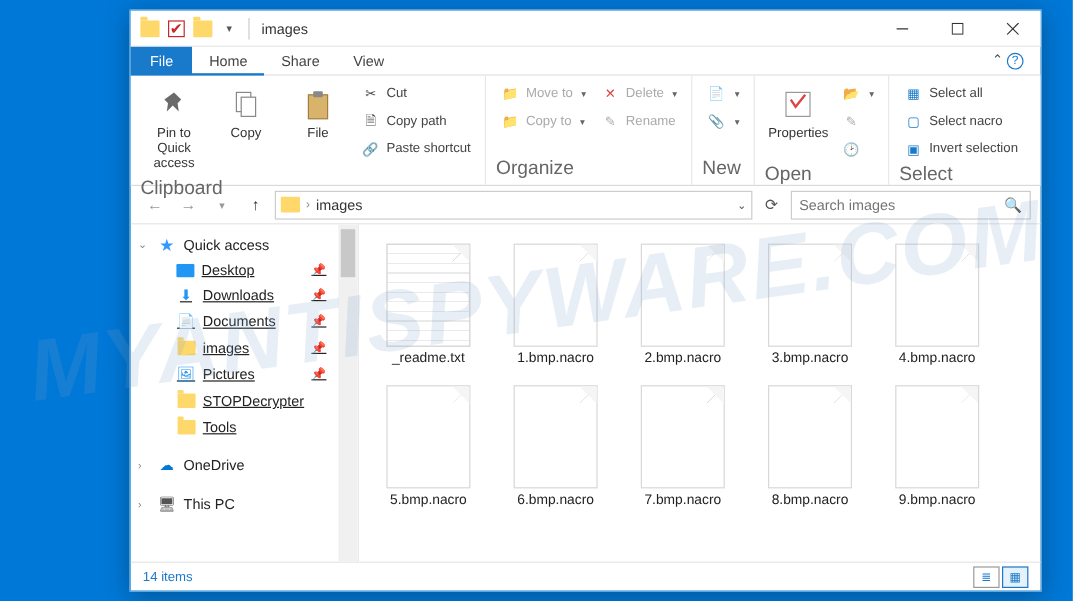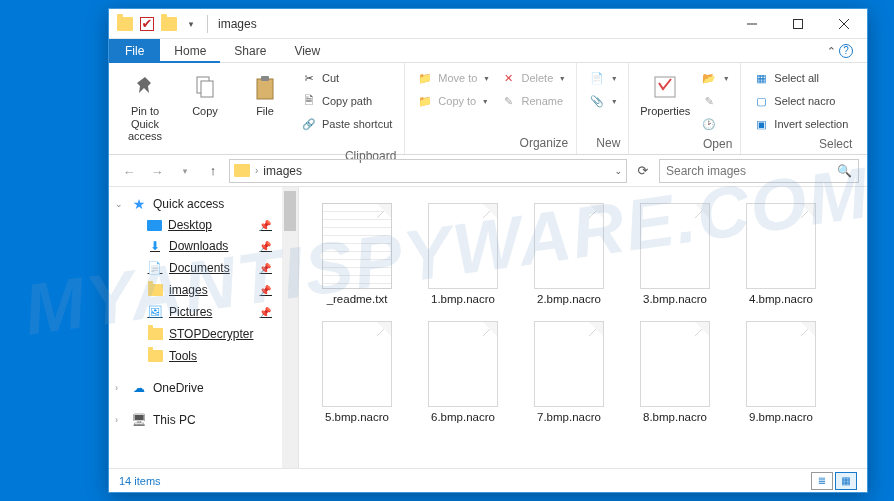--- a/index.html
+++ b/index.html
@@ -40,21 +40,21 @@
     .rtab.active { border-bottom: 2px solid #1979ca; height: 24px; }
     .ribbon-collapse { margin-left: auto; padding: 0 8px; color: #555; font-size: 11px; }
     .help-icon { color: #1979ca; border: 1px solid #1979ca; border-radius: 50%; width: 14px; height: 14px; display: inline-flex; align-items: center; justify-content: center; font-size: 10px; margin-right: 6px; }
     
     .ribbon {
       height: 92px; background: #fff; border-bottom: 1px solid #dadada;
       display: flex;
     }
     .rgroup { border-right: 1px solid #e8e8e8; padding: 4px 8px 2px; display: flex; flex-direction: column; }
     .rgroup-body { flex: 1; display: flex; align-items: flex-start; gap: 4px; }
-    .rgroup-label { text-align: right; font-size: 12px; color: #666; padding: 2px 0; }
+    .rgroup-label { text-align: left; font-size: 16px; color: #666; padding: 2px 0; }
     .rbtn-lg { display: flex; flex-direction: column; align-items: center; width: 56px; padding: 4px 2px; cursor: pointer; }
     .rbtn-lg .ico { width: 32px; height: 32px; display: flex; align-items: center; justify-content: center; }
     .rbtn-lg .lbl { font-size: 11px; text-align: center; line-height: 1.15; margin-top: 2px; color: #333; }
     .rbtn-sm { display: flex; align-items: center; gap: 5px; padding: 2px 4px; font-size: 11px; color: #444; cursor: pointer; height: 22px; }
     .rbtn-sm.disabled { color: #aaa; }
     .rbtn-sm .sico { width: 16px; height: 16px; display: flex; align-items: center; justify-content: center; }
     .rcol { display: flex; flex-direction: column; gap: 1px; }
     .dd { font-size: 8px; margin-left: 2px; color: #666; }
     
     .navbar {

